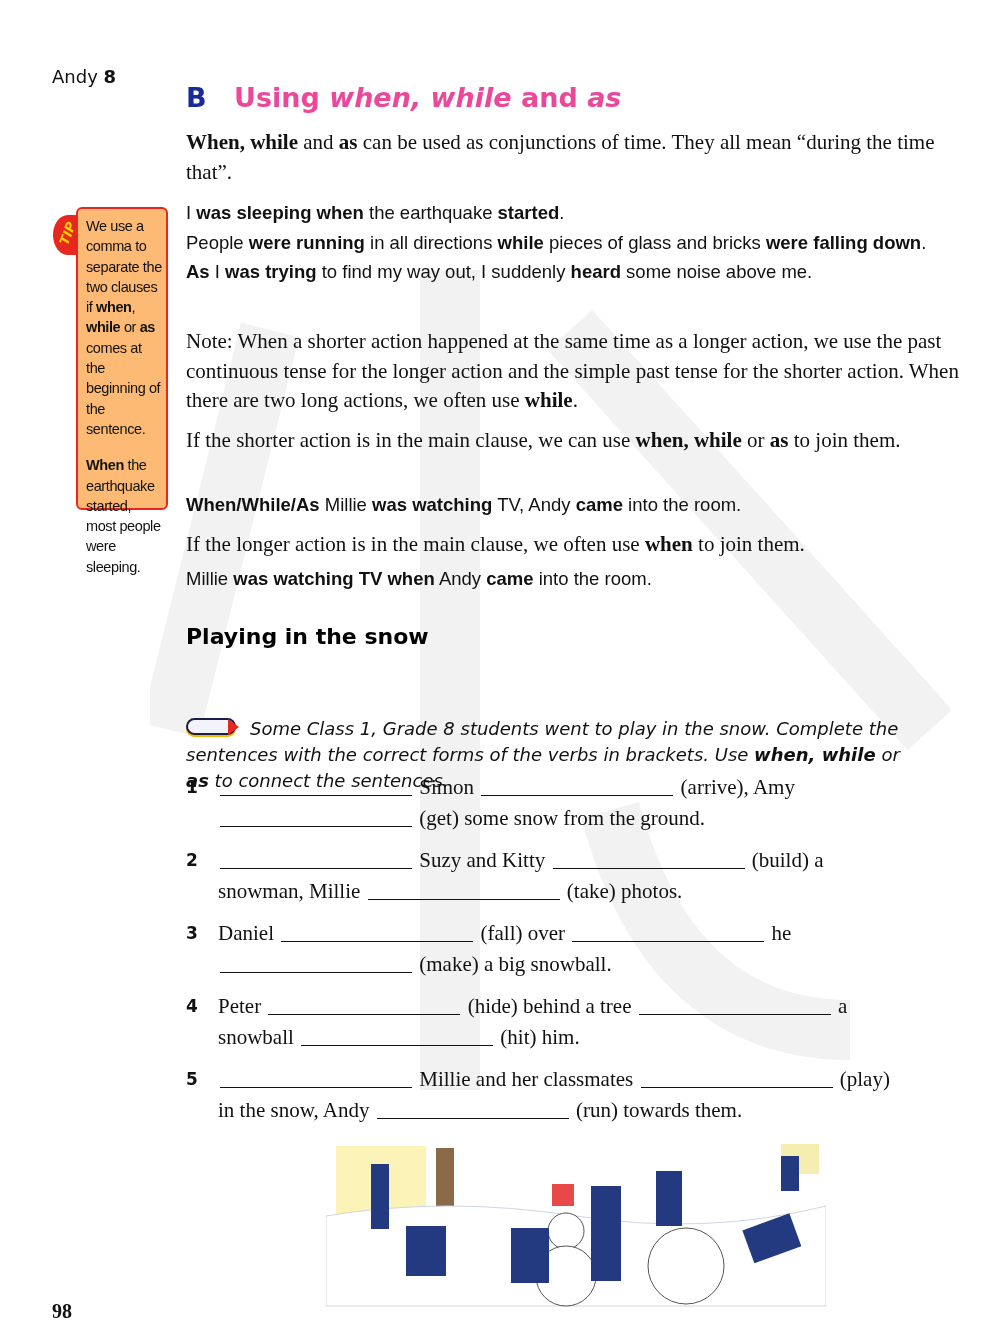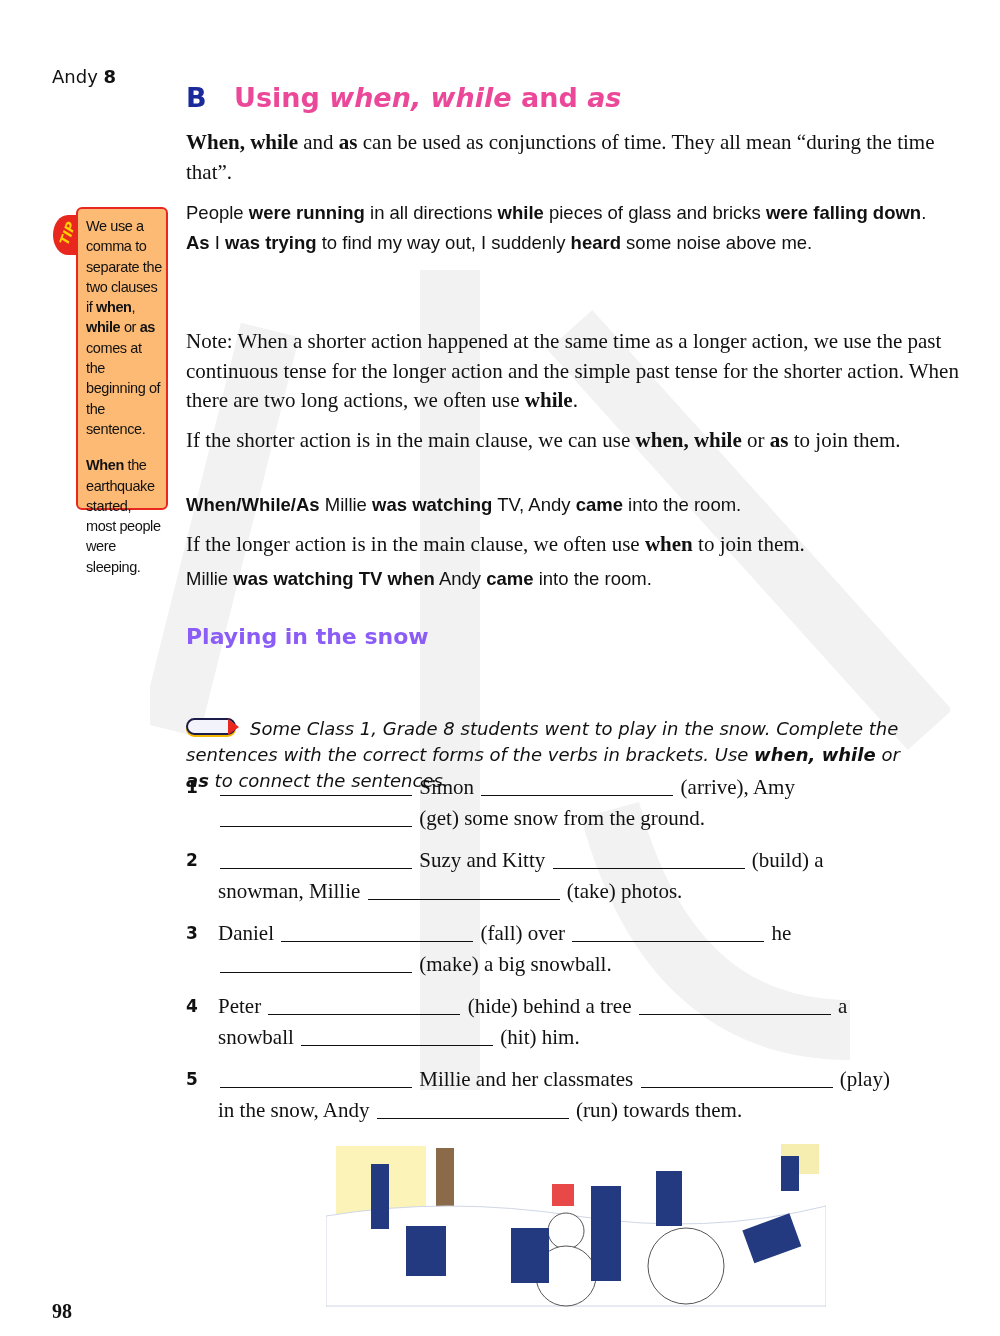--- a/index.html
+++ b/index.html
@@ -21,21 +21,21 @@
   .body-text { position: absolute; left: 186px; width: 790px; }
   .serif-para { font-size: 21px; line-height: 29.5px; }
   .sans-para { font-size: 18.5px; line-height: 29.5px; }
 
   .tip-box { position: absolute; left: 76px; top: 207px; width: 92px; height: 303px; border: 2.5px solid #e8281e; border-radius: 6px; background: #fdba74; box-sizing: border-box; padding: 7px 4px 4px 8px; font-size: 14.5px; line-height: 20.3px; letter-spacing: -0.4px; }
   .tip-box p { margin: 0; }
   .tip-box p + p { margin-top: 16px; }
   .tip-badge { position: absolute; left: 53px; top: 215px; width: 30px; height: 40px; background: #e8281e; border-radius: 50% 0 0 50%; }
   .tip-badge span { position: absolute; left: 3px; top: 11px; color: #ffd200; font-size: 13px; font-style: italic; font-weight: bold; transform: rotate(-70deg); display: block; }
 
-  .sub-heading { position: absolute; left: 186px; top: 624px; font-size: 22px; font-weight: bold; color: #8b5cf6; }
+  .sub-heading { position: absolute; left: 186px; top: 624px; font-size: 22px; font-weight: bold; color: #000000; }
 
   .instr { position: absolute; left: 186px; top: 716px; width: 740px; font-size: 18px; line-height: 26px; font-style: italic; }
   .instr b { font-style: italic; }
   .pill-icon { display: inline-block; vertical-align: -3px; width: 54px; height: 20px; margin-right: 10px; position: relative; }
   .pill-icon .pill { position: absolute; left: 0; top: 0; width: 50px; height: 17px; border: 2.5px solid #1c1c4a; border-radius: 10px; background: #f3f4fb; box-sizing: border-box; box-shadow: 0 2px 0 #f4b800; }
   .pill-icon .arrow { position: absolute; left: 42px; top: 1px; width: 0; height: 0; border-left: 11px solid #e8281e; border-top: 8px solid transparent; border-bottom: 8px solid transparent; }
 
   .exercise { position: absolute; left: 186px; width: 780px; font-size: 21px; line-height: 31px; }
   .exercise .num { position: absolute; left: 0; top: 0; font-family: "DejaVu Sans", sans-serif; font-weight: bold; font-size: 17px; }
   .exercise .lines { margin-left: 32px; }
@@ -63,20 +63,21 @@
 </div>
 
 <div class="section-title sans">
   <span class="letter">B</span>
   <span class="title" id="section-title-text"><span>Using </span><i>when, while</i><span> and </span><i>as</i></span>
 </div>
 
 <div class="body-text serif serif-para" style="top:128px;" id="intro"><b>When, while</b><span> and </span><b>as</b><span> can be used as conjunctions of time. They all mean “during the time that”.</span></div>
 
 <div class="body-text narrow sans-para" style="top:198px;" id="examples">
+    <div><span>I </span><b>was sleeping when</b><span> the earthquake </span><b>started</b><span>.</span></div>
     <div><span>People </span><b>were running</b><span> in all directions </span><b>while</b><span> pieces of glass and bricks </span><b>were falling down</b><span>.</span></div>
     <div><b>As</b><span> I </span><b>was trying</b><span> to find my way out, I suddenly </span><b>heard</b><span> some noise above me.</span></div>
   </div>
 
 <div class="body-text serif serif-para" style="top:327px;" id="note"><span>Note: When a shorter action happened at the same time as a longer action, we use the past continuous tense for the longer action and the simple past tense for the shorter action. When there are two long actions, we often use </span><b>while</b><span>.</span></div>
 <div class="body-text serif serif-para" style="top:426px;" id="rule1"><span>If the shorter action is in the main clause, we can use </span><b>when, while</b><span> or </span><b>as</b><span> to join them.</span></div>
 <div class="body-text narrow sans-para" style="top:490px;" id="example1"><b>When/While/As</b><span> Millie </span><b>was watching</b><span> TV, Andy </span><b>came</b><span> into the room.</span></div>
 <div class="body-text serif serif-para" style="top:530px;" id="rule2"><span>If the longer action is in the main clause, we often use </span><b>when</b><span> to join them.</span></div>
 <div class="body-text narrow sans-para" style="top:564px;" id="example2"><span>Millie </span><b>was watching TV when</b><span> Andy </span><b>came</b><span> into the room.</span></div>
 

